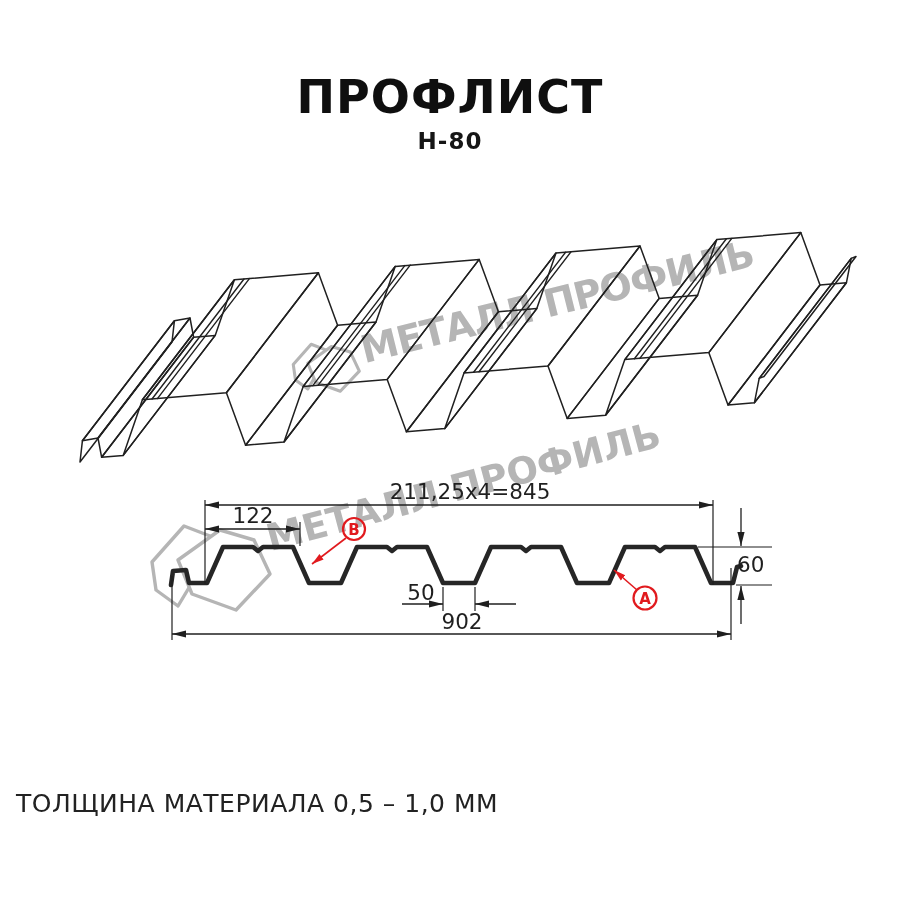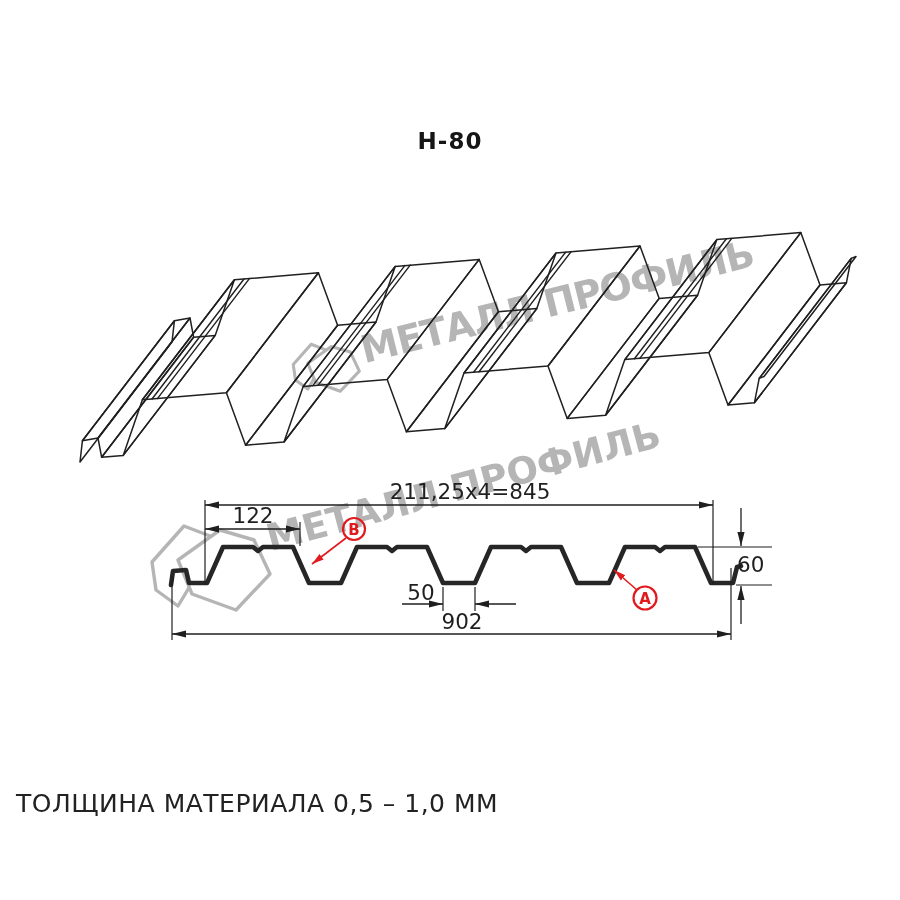--- a/index.html
+++ b/index.html
@@ -42,20 +42,21 @@
   .redline{stroke:var(--red);stroke-width:1.6;fill:none;}
   .redcirc{stroke:var(--red);stroke-width:2.2;fill:none;}
   .redletter{font-size:15px;font-weight:bold;fill:var(--red);text-anchor:middle;}
   .logo{fill:#ffffff;stroke:var(--wm);stroke-linejoin:round;}
 </style>
 </head>
 <body>
 
 <div class="page">
 
+  <div class="title">ПРОФЛИСТ</div>
   <div class="subtitle">Н-80</div>
 
   <div id="wm1" class="wm-text">МЕТАЛЛ ПРОФИЛЬ</div>
   <div id="wm2" class="wm-text">МЕТАЛЛ ПРОФИЛЬ</div>
 
   <svg class="drawing" width="900" height="900" viewBox="0 0 900 900">
     <defs>
       <marker id="mB" orient="auto" markerUnits="userSpaceOnUse" markerWidth="15" markerHeight="10" refX="14" refY="5">
         <path d="M14,5 L0,1.4 L0,8.6 Z" fill="var(--ink)"></path>
       </marker>

